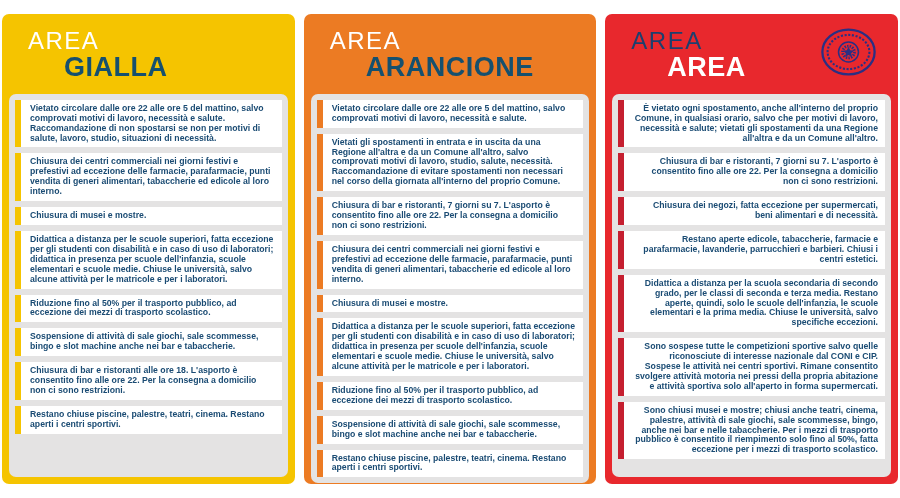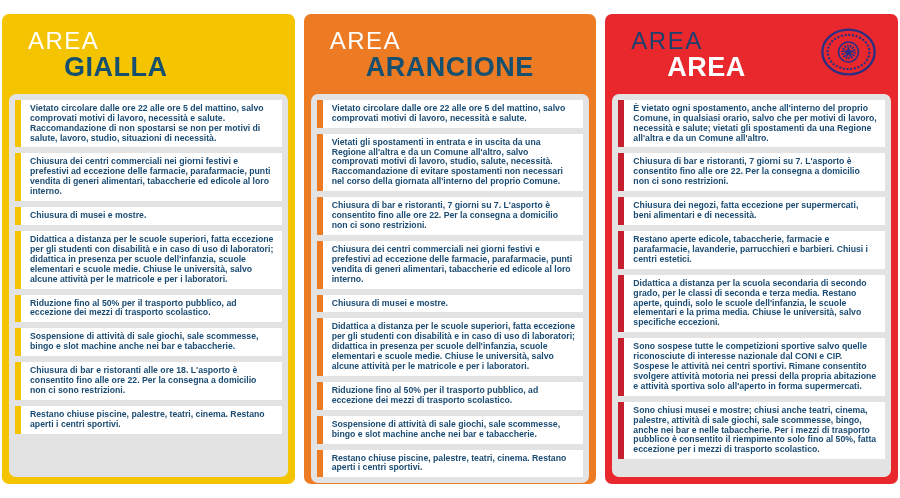--- a/index.html
+++ b/index.html
@@ -17,21 +17,21 @@
   .col-gialla .t2,.col-arancione .t2{color:#16506E;}
   .col-rossa .t1{color:#1C3F6E;}
   .col-rossa .t2{color:#FFFFFF;}
   .seal{position:absolute;top:13px;right:14px;}
   .panel{background:#E4E3E3;border-radius:7px;flex:1 1 auto;display:flex;flex-direction:column;
     gap:6px;padding:6px;}
   .item{background:#FFFFFF;color:#1A4B73;font-weight:700;font-size:8.7px;line-height:1.14;
     padding:4px 7px 4px 9px;border-left:6px solid;}
   .col-gialla .item{border-left-color:#F5C400;}
   .col-arancione .item{border-left-color:#EC7B23;}
-  .col-rossa .item{border-left-color:#C51F30;}
+  .col-rossa .item{border-left-color:#C51F30;text-align:right;}
 </style>
 </head>
 <body>
 
 <div class="wrap">
 
   <div class="col col-gialla">
     <div class="header">
       <div class="t1">AREA</div>
       <div class="t2">GIALLA</div>

